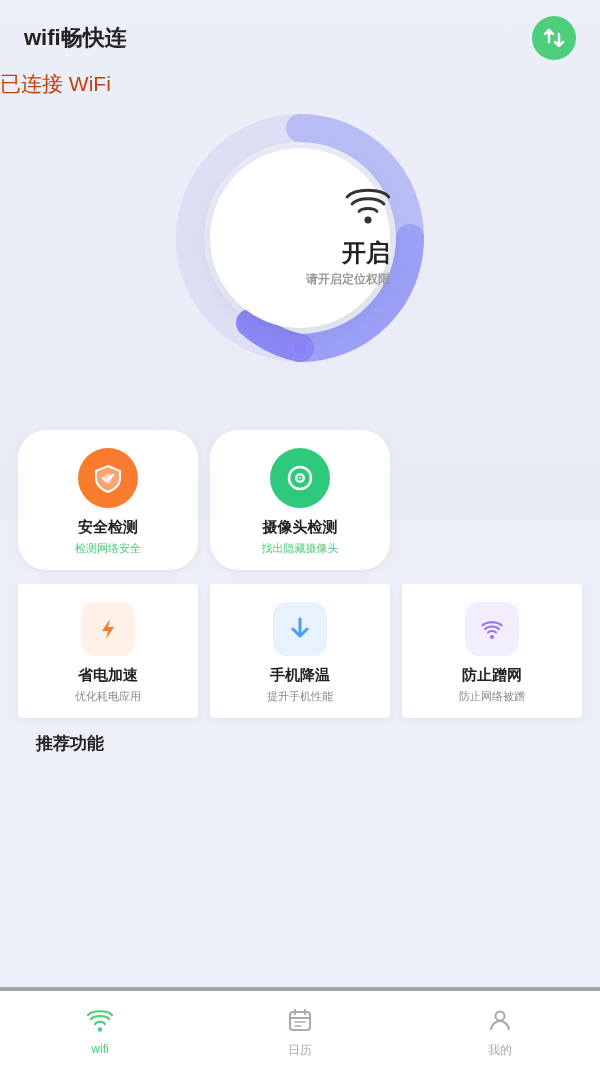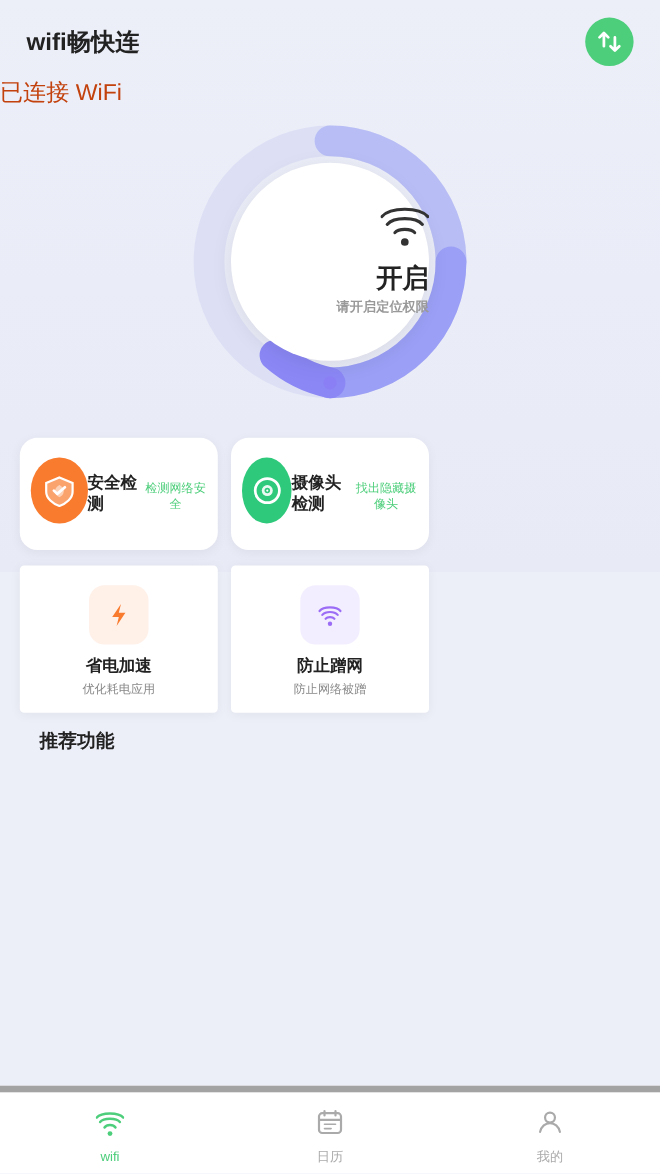--- a/index.html
+++ b/index.html
@@ -110,27 +110,28 @@
       padding: 0 18px;
     }
     .features-row-3 {
       display: grid;
       grid-template-columns: repeat(3, 1fr);
       gap: 12px;
       margin-bottom: 14px;
     }
     .feature-card-3 {
       background: white;
-      border-radius: 16px;
+      border-radius: 28px;
       padding: 18px 10px 14px;
       display: flex;
-      flex-direction: row;
+      flex-direction: column;
       align-items: center;
       cursor: pointer;
       box-shadow: 0 2px 10px rgba(0,0,0,0.05);
+      margin-top: 32px;
     }
     .feature-icon-circle {
       width: 60px;
       height: 60px;
       border-radius: 50%;
       display: flex;
       align-items: center;
       justify-content: center;
       margin-bottom: 10px;
       font-size: 26px;
@@ -204,21 +205,21 @@
     .bottom-nav {
       position: absolute;
       bottom: 0;
       left: 0;
       width: 100%;
       height: 80px;
       background: white;
       display: flex;
       justify-content: space-around;
       align-items: center;
-      border-top: 6px solid #a3a3a3;
+      border-top: 4px solid #a3a3a3;
     }
     .nav-item {
       display: flex;
       flex-direction: column;
       align-items: center;
       cursor: pointer;
       flex: 1;
       padding-top: 8px;
     }
     .nav-item .nav-icon {
@@ -320,20 +321,30 @@
     <div class="feature-card-3b">
       <div class="feature-icon-square" style="background: #fff0e8; border-radius:14px;">
         <svg width="28" height="28" viewBox="0 0 28 28" fill="none">
           <path d="M16 4 L8 16 L14 16 L12 24 L20 12 L14 12 Z" fill="#f97b2e"></path>
         </svg>
       </div>
       <span class="feat-title">省电加速</span>
       <span class="feat-sub">优化耗电应用</span>
     </div>
 
+    <div class="feature-card-3b">
+      <div class="feature-icon-square" style="background: #e8f2ff; border-radius:14px;">
+        <svg width="28" height="28" viewBox="0 0 28 28" fill="none">
+          <path d="M14 4 L14 20" stroke="#4b9cf5" stroke-width="3" stroke-linecap="round"></path>
+          <path d="M7 14 L14 21 L21 14" stroke="#4b9cf5" stroke-width="3" stroke-linecap="round" stroke-linejoin="round"></path>
+        </svg>
+      </div>
+      <span class="feat-title">手机降温</span>
+      <span class="feat-sub">提升手机性能</span>
+    </div>
 
     <div class="feature-card-3b">
       <div class="feature-icon-square" style="background: #f3eeff; border-radius:14px;">
         <svg width="28" height="28" viewBox="0 0 28 28" fill="none">
           <circle cx="14" cy="22" r="2" fill="#9b6cf5"></circle>
           <path d="M10 17.5 C11.8 15.5 16.2 15.5 18 17.5" stroke="#9b6cf5" stroke-width="2" stroke-linecap="round" fill="none"></path>
           <path d="M7 14 C10 10.5 18 10.5 21 14" stroke="#9b6cf5" stroke-width="2" stroke-linecap="round" fill="none"></path>
           <path d="M4.5 10.5 C8 6 20 6 23.5 10.5" stroke="#9b6cf5" stroke-width="2" stroke-linecap="round" fill="none"></path>
         </svg>
       </div>

